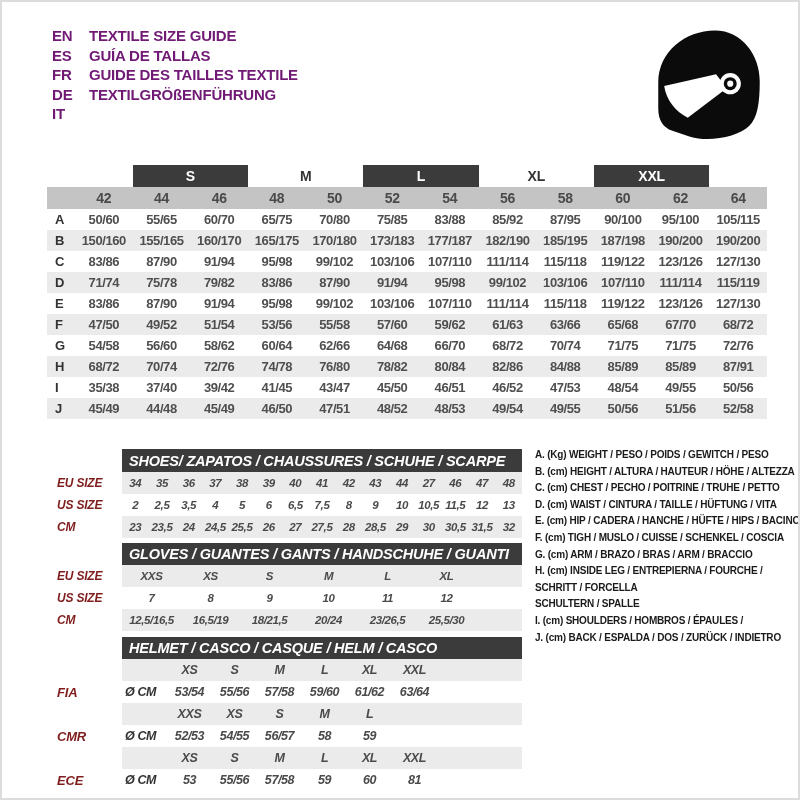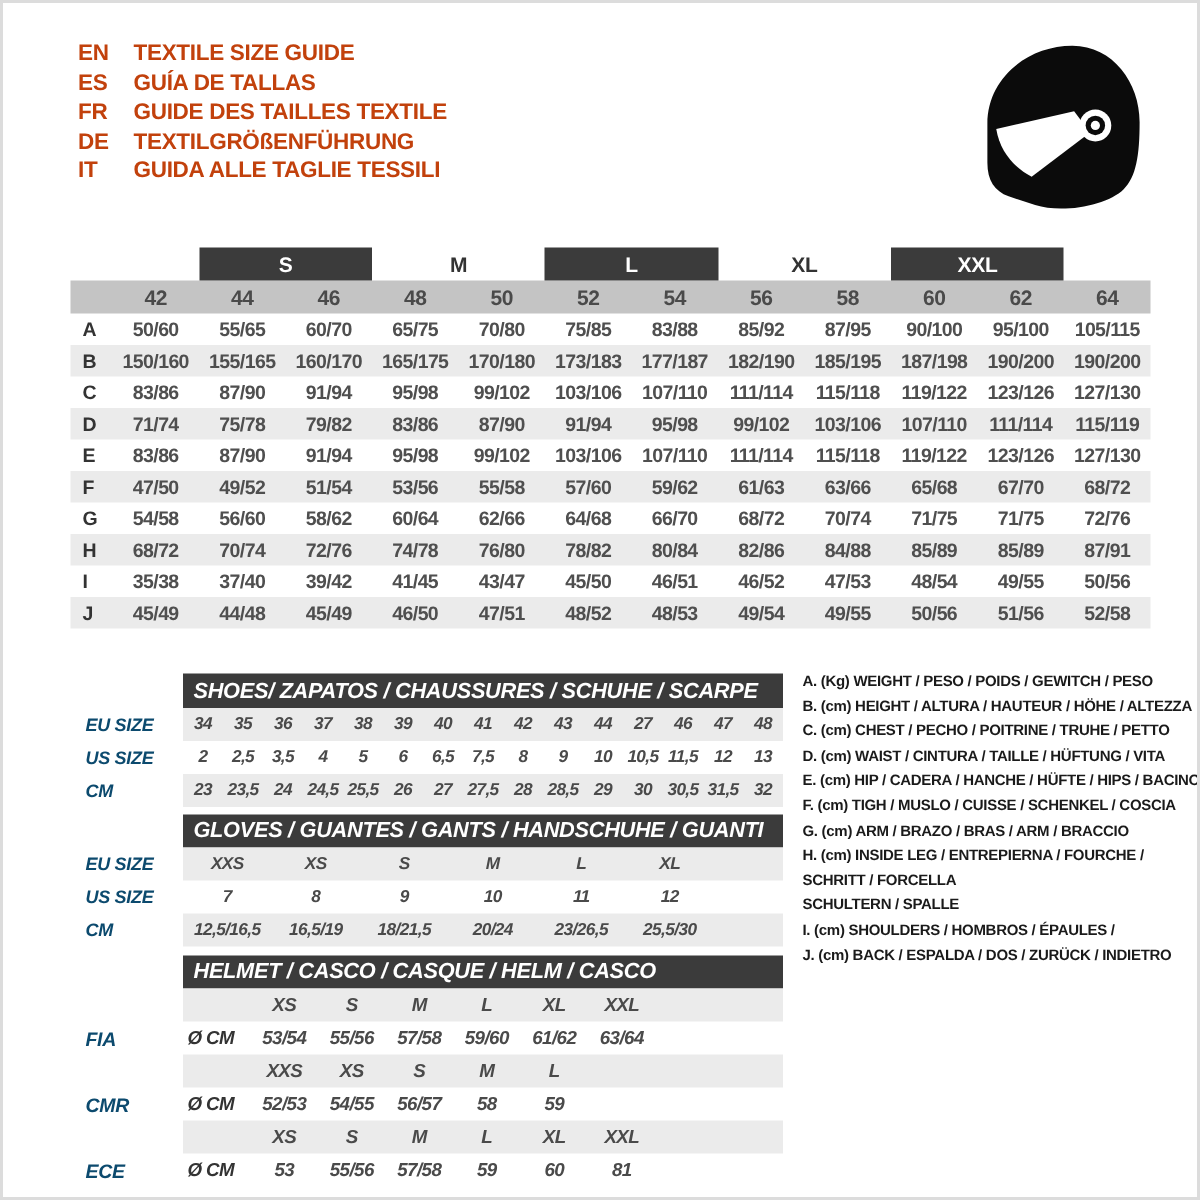--- a/index.html
+++ b/index.html
@@ -2,21 +2,21 @@
 <html><head>
 <meta charset="utf-8">
 <style>
   * { margin:0; padding:0; box-sizing:border-box; }
   html,body { width:800px; height:800px; background:#fff; }
   body { font-family:"Liberation Sans","DejaVu Sans",sans-serif; font-weight:bold; color:#4a4a4a; }
   .page { position:relative; width:800px; height:800px; background:#fff; border:2px solid #dcdcdc; overflow:hidden; }
 
   
   .lang-block { position:absolute; left:50px; top:24px; }
-  .lang-line { display:flex; font-size:15px; line-height:19.5px; color:#c2410c; letter-spacing:-0.2px; }
+  .lang-line { display:flex; font-size:15px; line-height:19.5px; color:#701a75; letter-spacing:-0.2px; }
   .lang-code { width:37px; }
 
   
   .helmet-icon { position:absolute; left:648px; top:22px; width:118px; height:124px; }
 
   
   .main-table { position:absolute; left:45px; top:163px; width:720px; }
   .grid13 { display:grid; grid-template-columns:28px repeat(12,1fr); align-items:center; }
   .band-row { height:22px; }
   .band { height:22px; display:flex; align-items:center; justify-content:center; font-size:14px; letter-spacing:-0.2px; }
@@ -25,21 +25,21 @@
   .sizes-row { height:22px; background:#c4c4c4; }
   .size-cell { text-align:center; font-size:14px; color:#4a4a4a; letter-spacing:-0.3px; }
   .data-row { height:21px; }
   .data-row.stripe { background:#ebebeb; }
   .row-letter { font-size:13px; color:#333; padding-left:8px; }
   .val-cell { text-align:center; font-size:13px; color:#4f4f4f; letter-spacing:-0.4px; white-space:nowrap; }
 
   
   .section { position:absolute; left:55px; width:465px; }
   .sec-row { display:grid; grid-template-columns:65px 400px; align-items:stretch;font-style:italic; }
-  .sec-label { display:flex; align-items:center; font-size:12px; color:#0c4a6e; letter-spacing:-0.2px; }
+  .sec-label { display:flex; align-items:center; font-size:12px; color:#7f1d1d; letter-spacing:-0.2px; }
   .title-band { background:#3b3b3b; color:#fff; font-size:14.5px; letter-spacing:-0.2px; display:flex; align-items:center; padding-left:7px; height:22px; }
   .shoes-title-band { height:23px; }
   .vals { display:grid; align-items:center; height:22px; }
   .vals.shaded { background:#ebebeb; }
   .vals .c { text-align:center; font-size:11.5px; color:#4a4a4a; letter-spacing:-0.4px; white-space:nowrap; }
   .shoes-cols { grid-template-columns:repeat(15,1fr); }
   .gloves-cols { grid-template-columns:repeat(6,59px) 1fr; }
   .helm-cols { grid-template-columns:45px repeat(6,45px) 1fr; }
   .helm-cols .unit { text-align:left; padding-left:3px; font-size:12.5px; color:#333; }
   .helm-cols .c { font-size:12.5px; }
@@ -66,21 +66,20 @@
       <div class="lang-line">
         <span class="lang-code">FR</span>
         <span class="lang-text">GUIDE DES TAILLES TEXTILE</span>
       </div>
       <div class="lang-line">
         <span class="lang-code">DE</span>
         <span class="lang-text">TEXTILGRÖßENFÜHRUNG</span>
       </div>
       <div class="lang-line">
         <span class="lang-code">IT</span>
-        <span class="lang-text">GUIDA ALLE TAGLIE TESSILI</span>
       </div>
     </div>
 
   <svg class="helmet-icon" viewBox="0 0 100 104" aria-hidden="true">
     <path fill="#0b0b0b" d="M55 5 C78 5 93 26 93 48 C93 67 91 79 84 86 C75 95 50 100 34 95 L19 90 C11 87 7 81 7 71 L7 49 C7 23 30 5 55 5 Z"></path>
     <path fill="#ffffff" d="M12 52 L56 42 L65 54 L32 79 C21 73 14 64 12 52 Z"></path>
     <circle cx="68" cy="50" r="9" fill="#ffffff"></circle>
     <circle cx="68" cy="50" r="5.5" fill="#0b0b0b"></circle>
     <circle cx="68" cy="50" r="2.6" fill="#ffffff"></circle>
   </svg>

